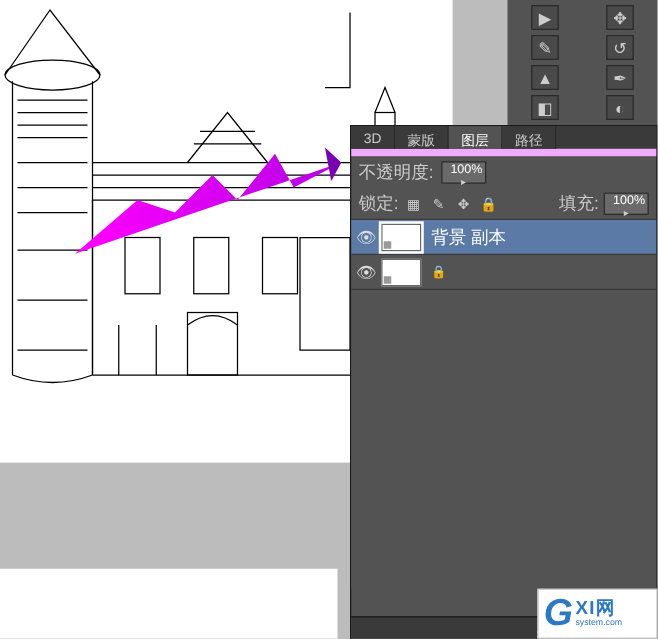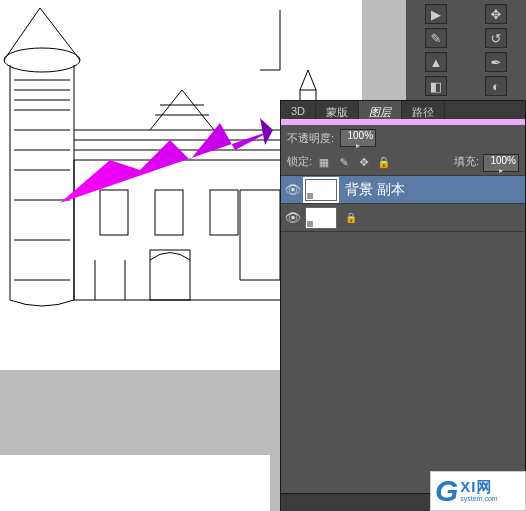--- a/index.html
+++ b/index.html
@@ -112,21 +112,20 @@
       padding: 4px 10px;
       color: #ccc;
       background: #3a3a3a;
       font-size: 11px;
       cursor: pointer;
       border-right: 1px solid #2a2a2a;
     }
     .panel-tab.active {
       background: #535353;
       color: #fff;
-      font-style: italic;
     }
     
     .blend-row {
       display: flex;
       align-items: center;
       padding: 4px 6px;
       gap: 6px;
     }
     
     .blend-mode-highlight {
@@ -150,21 +149,21 @@
       position: absolute;
       right: 3px;
       top: 50%;
       transform: translateY(-50%);
       font-size: 8px;
       color: #ccc;
     }
     
     .prop-label {
       color: #ccc;
-      font-size: 11px;
+      font-size: 14px;
       white-space: nowrap;
     }
     .percent-box {
       display: flex;
       align-items: center;
       background: #6a6a6a;
       border: 1px solid #2a2a2a;
       height: 18px;
       flex-direction: column;
     }
@@ -179,21 +178,21 @@
     }
     .percent-arrow {
       width: 12px;
       font-size: 8px;
       color: #ccc;
       text-align: center;
     }
     
     .lock-row {
       display: flex;
-      align-items: flex-start;
+      align-items: center;
       padding: 3px 6px;
       gap: 4px;
       border-bottom: 1px solid #3a3a3a;
     }
     .lock-icon {
       width: 16px;
       height: 16px;
       color: #ccc;
       display: flex;
       align-items: center;

